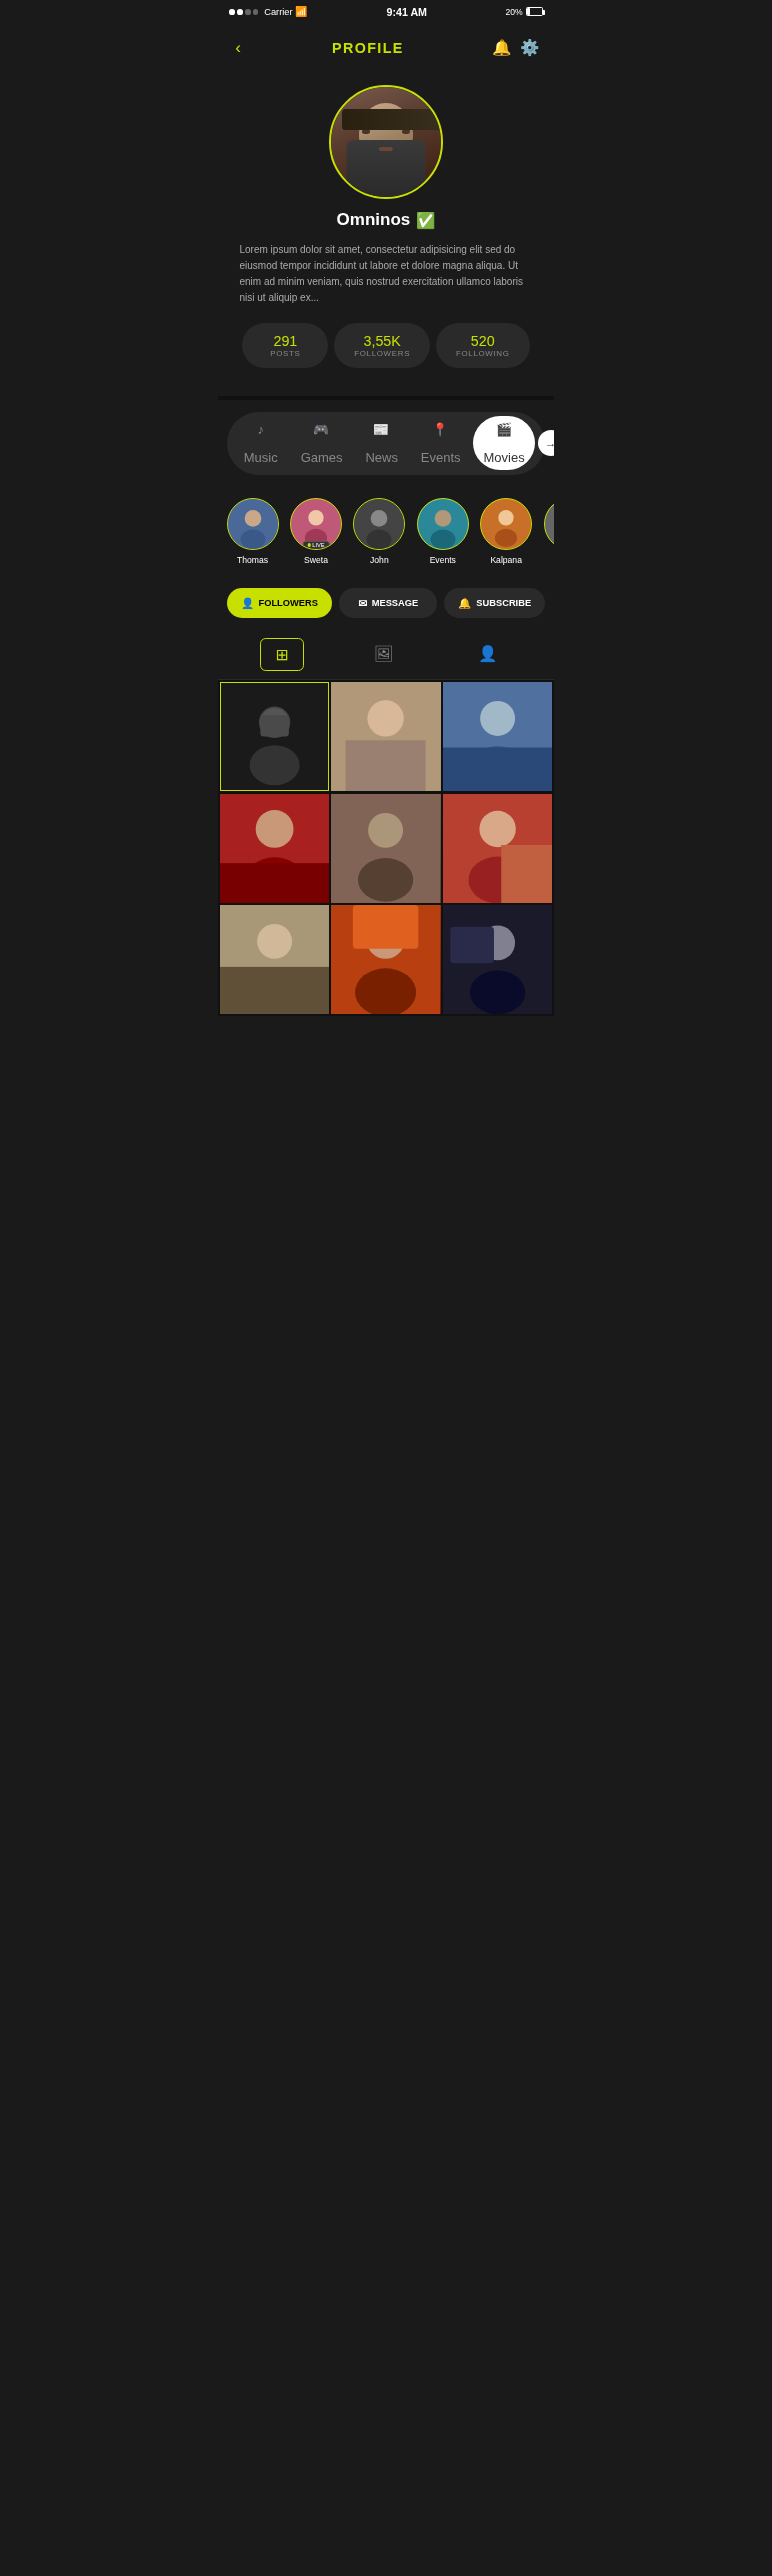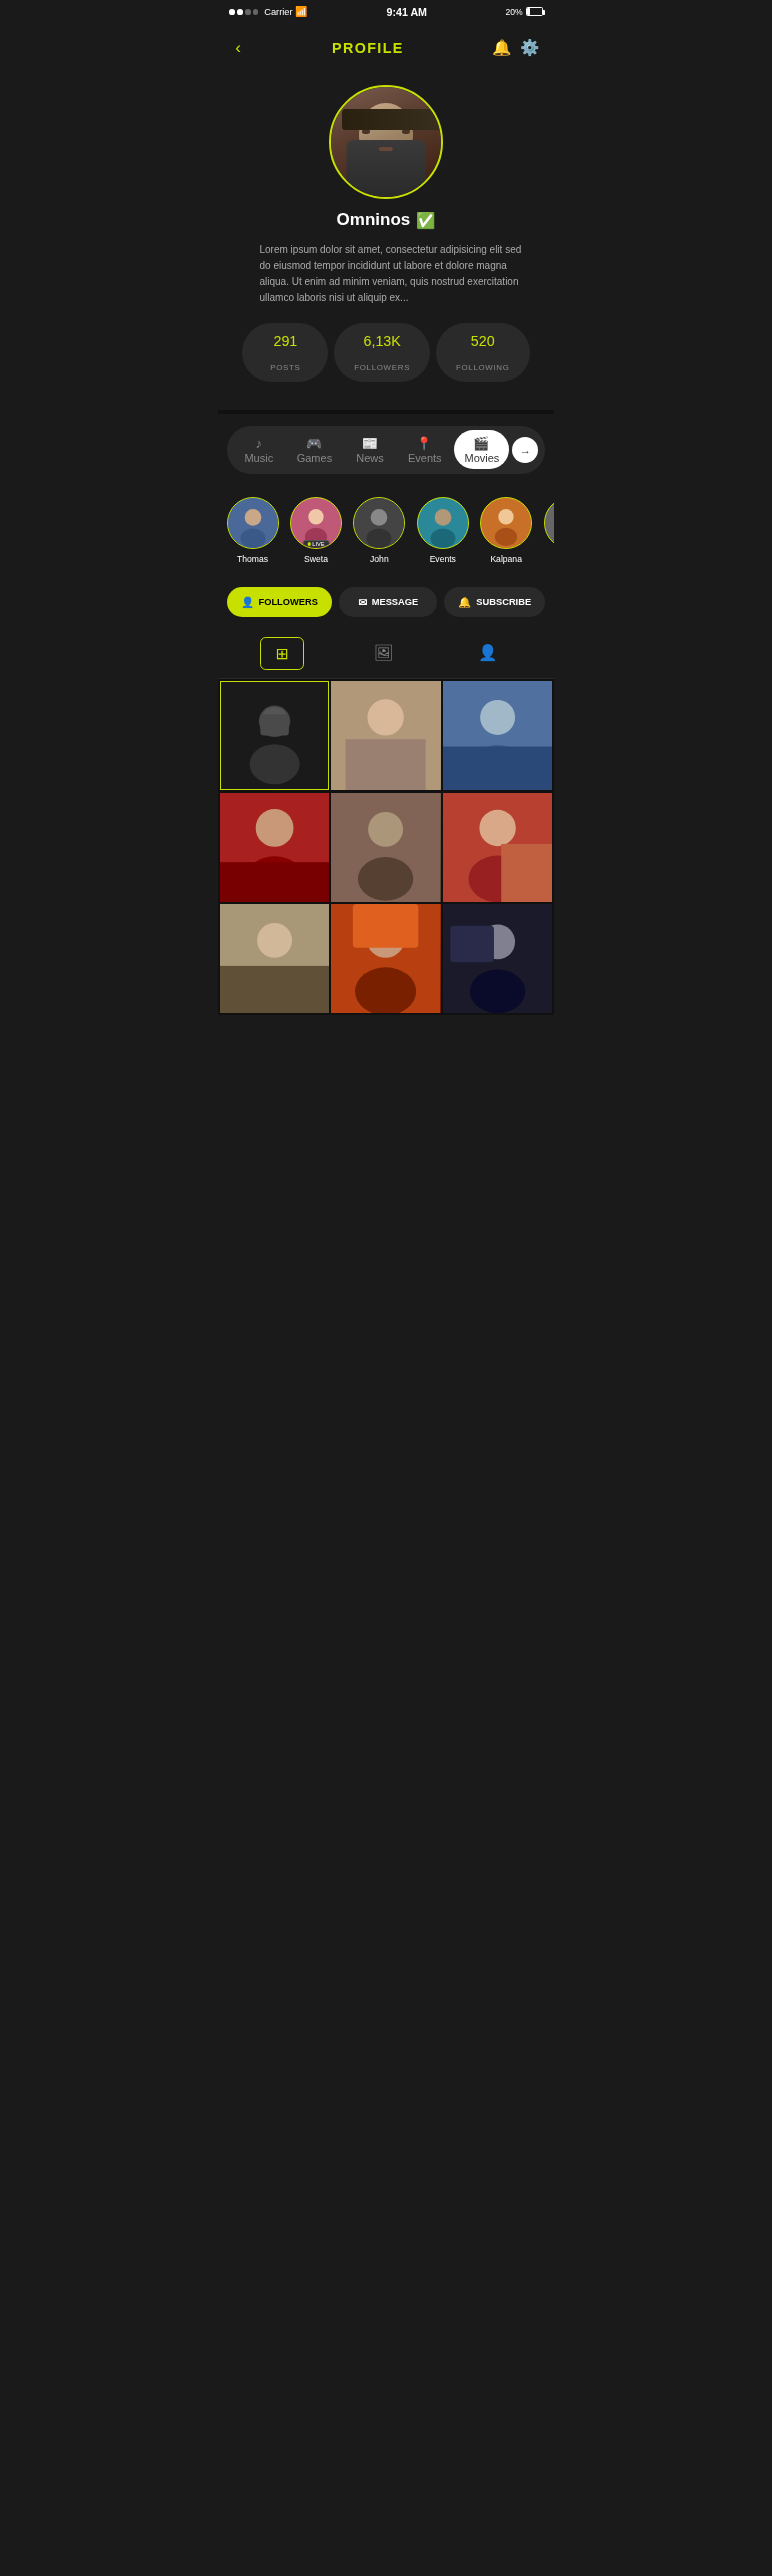--- a/index.html
+++ b/index.html
@@ -102,21 +102,20 @@
       font-size: 15.7px;
     }
 
     .bio-text {
       font-size: 10px;
       color: #aaaaaa;
       text-align: left;
       line-height: 1.6;
       padding: 0 7.2px;
       margin-bottom: 17px;
-      margin-left: 20px;
     }
 
     
     .stats-row {
       display: flex;
       justify-content: space-around;
       width: 100%;
       padding: 0 7.2px;
       margin-bottom: 14.3px;
     }
@@ -132,21 +131,21 @@
     .stat-number {
       font-size: 14.3px;
       font-weight: 400;
       color: #c8e000;
     }
     .stat-label {
       font-size: 7.9px;
       color: #888;
       text-transform: uppercase;
       letter-spacing: 0.7px;
-      margin-top: 14px;
+      margin-top: 0;
     }
 
     
     .divider {
       width: 100%;
       height: 4.3px;
       background: #111;
     }
 
     
@@ -171,23 +170,23 @@
       cursor: pointer;
       flex: 1;
     }
     .tab-item.active {
       background: #ffffff;
     }
     .tab-icon { font-size: 13px; color: #888; }
     .tab-item.active .tab-icon { color: #333; }
     .tab-item.active .tab-label { color: #333; }
     .tab-label {
-      font-size: 11px;
+      font-size: 13px;
       color: #888;
-      margin-top: 1px;
+      margin-top: 13px;
     }
     .tab-arrow {
       background: #ffffff;
       border-radius: 50%;
       width: 26px;
       height: 26px;
       display: flex;
       align-items: center;
       justify-content: center;
       cursor: pointer;
@@ -411,21 +410,21 @@
   </div>
 
   <p class="bio-text">Lorem ipsum dolor sit amet, consectetur adipisicing elit sed do eiusmod tempor incididunt ut labore et dolore magna aliqua. Ut enim ad minim veniam, quis nostrud exercitation ullamco laboris nisi ut aliquip ex...</p>
 
   <div class="stats-row">
     <div class="stat-item">
       <span class="stat-number">291</span>
       <span class="stat-label">POSTS</span>
     </div>
     <div class="stat-item">
-      <span class="stat-number">6,13K</span>
+      <span class="stat-number">3,55K</span>
       <span class="stat-label">FOLLOWERS</span>
     </div>
     <div class="stat-item">
       <span class="stat-number">520</span>
       <span class="stat-label">FOLLOWING</span>
     </div>
   </div>
 </div>
 
 <div class="divider"></div>

